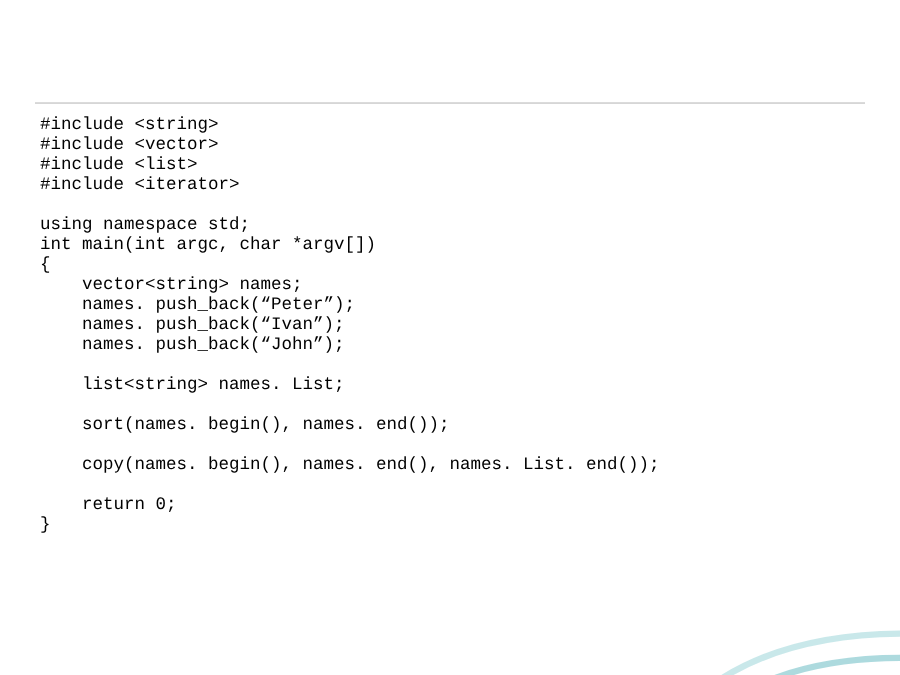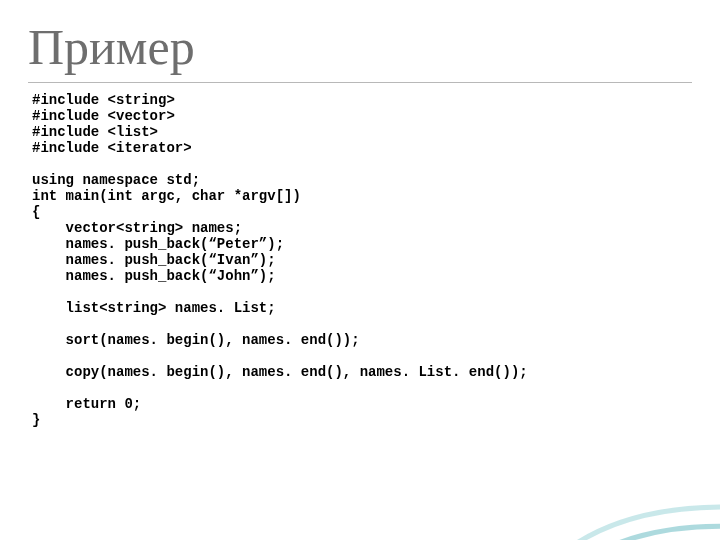--- a/index.html
+++ b/index.html
@@ -37,37 +37,36 @@
     border-bottom: 1px solid #ffffff;
   }
   .code {
     position: absolute;
     left: 32px;
     top: 92px;
     font-family: "Courier New", Courier, monospace;
     font-size: 14px;
     line-height: 16px;
     color: #000000;
-    font-weight: bold;
+    font-weight: normal;
     white-space: pre;
   }
   .deco {
     position: absolute;
     right: -60px;
     bottom: -60px;
     width: 300px;
     height: 200px;
     pointer-events: none;
   }
 </style>
 </head>
 <body>
 <div class="slide">
 
-  <div class="title">Пример</div>
   <div class="title-underline"></div>
 
   <div class="code">#include &lt;string&gt;
 #include &lt;vector&gt;
 #include &lt;list&gt;
 #include &lt;iterator&gt;
 
 using namespace std;
 int main(int argc, char *argv[])
 {

